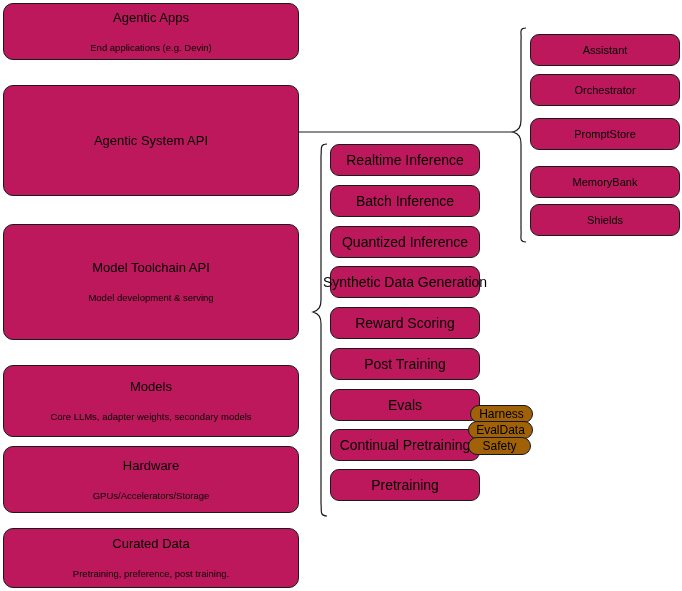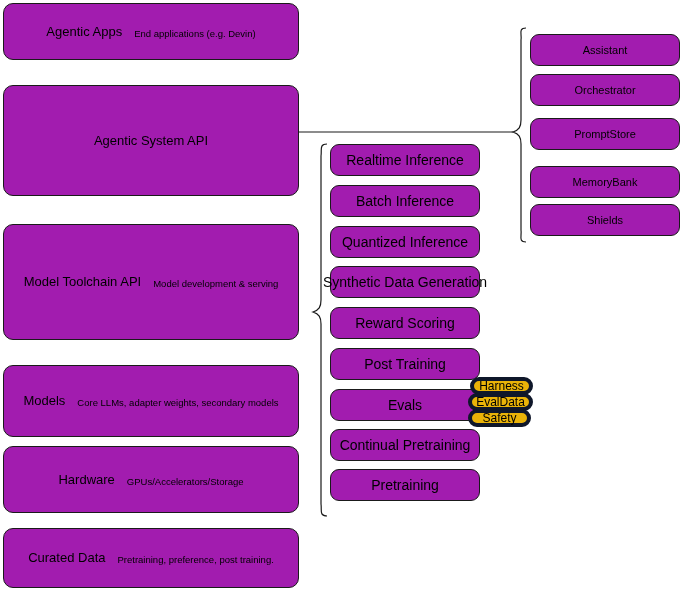--- a/index.html
+++ b/index.html
@@ -20,23 +20,24 @@
     left: 0; top: 0;
     width: 682px;
     height: 591px;
   }
 
   
   .node {
     position: absolute;
     box-sizing: border-box;
     border: 1px solid #1a1a1a;
-    background: #a21caf;
+    background: #be185d;
     border-radius: 10px;
     display: flex;
+    flex-direction: column;
     align-items: center;
     justify-content: center;
     text-align: center;
     gap: 12px;
   }
   .node .title {
     font-size: 13px;
     line-height: 16px;
     color: #000000;
     white-space: nowrap;
@@ -71,30 +72,31 @@
     width: 150px;
     height: 32px;
     border-radius: 9px;
   }
   .right .title { font-size: 11px; }
 
   
   .pill {
     position: absolute;
     box-sizing: border-box;
-    border: 4px solid #0f172a;
-    background: #eab308;
+    border: 1px solid #0f172a;
+    background: #a16207;
     border-radius: 999px;
     display: flex;
     align-items: center;
     justify-content: center;
     font-size: 12px;
     line-height: 12px;
     white-space: nowrap;
     height: 18px;
+    margin-top: 28px;
   }
 
   
   .connector-svg {
     position: absolute;
     left: 0; top: 0;
     width: 682px;
     height: 591px;
     pointer-events: none;
   }

